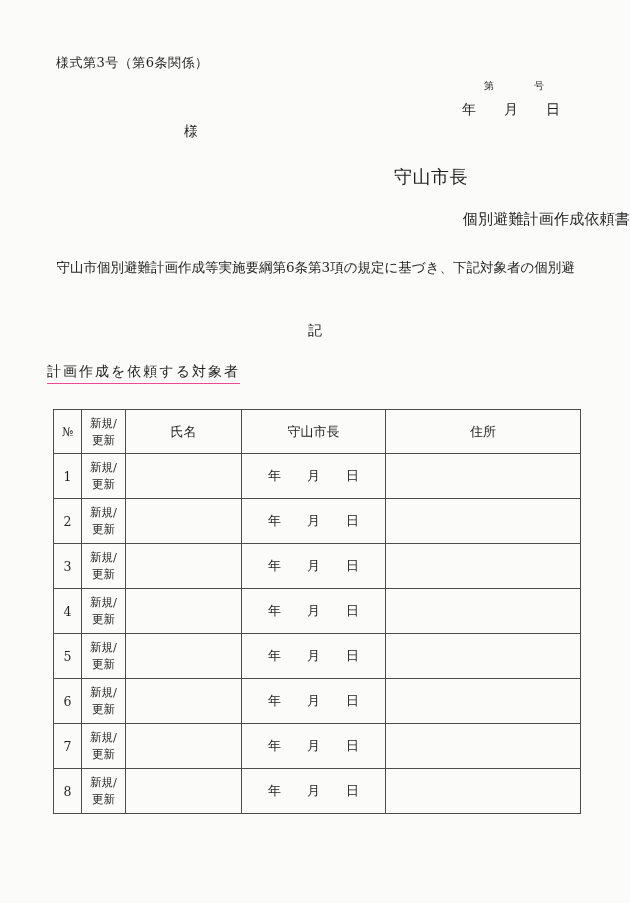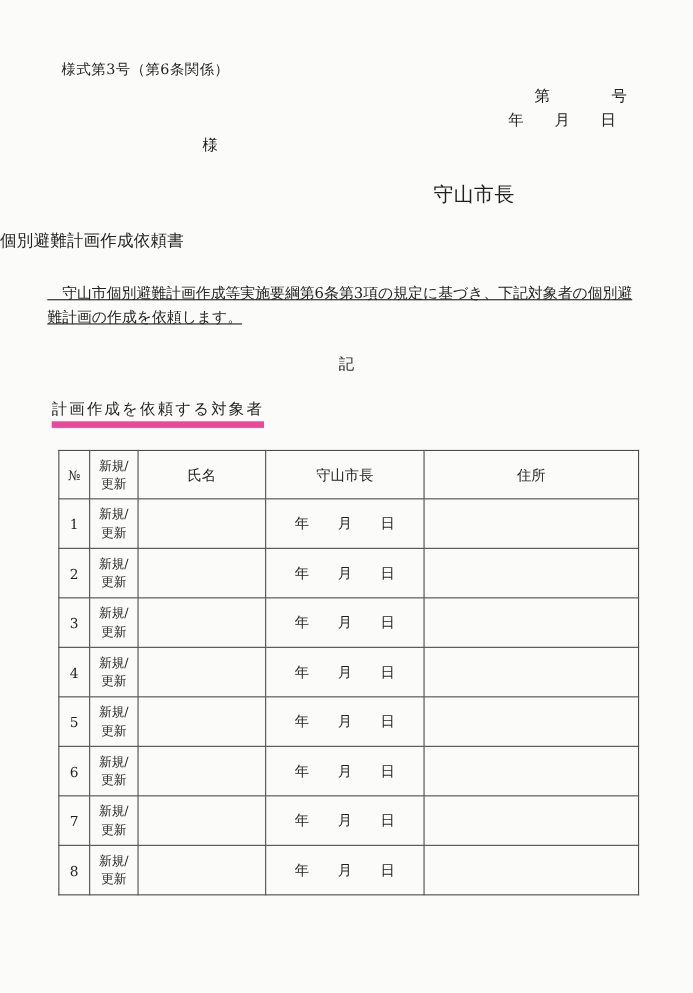--- a/index.html
+++ b/index.html
@@ -5,32 +5,32 @@
   html,body{margin:0;padding:0;background:#fbfbfa;}
   .page{
     position:relative;
     width:630px;height:903px;
     background:#fbfbfa;
     font-family:"DejaVu Serif","Liberation Serif",serif;
     color:#1f1f1f;
     overflow:hidden;
   }
   .form-number{position:absolute;left:56px;top:54px;font-size:13px;letter-spacing:.5px;}
-  .doc-number{position:absolute;right:60px;top:79px;font-size:14px;}
+  .doc-number{position:absolute;right:86px;top:79px;font-size:10px;}
   .date-line{position:absolute;right:70px;top:101px;font-size:14px;}
   .addressee{position:absolute;left:184px;top:123px;font-size:14px;}
   .sender{position:absolute;left:394px;top:165px;font-size:18px;letter-spacing:.5px;}
-  .doc-title{position:absolute;left:0;top:210px;width:630px;text-align:left;font-size:15px;letter-spacing:.2px;}
-  .body-par{position:absolute;left:43px;top:256px;font-size:13.5px;line-height:22px;text-decoration:underline;}
+  .doc-title{position:absolute;left:0;top:210px;width:630px;text-align:right;font-size:15px;letter-spacing:.2px;}
+  .body-par{position:absolute;left:43px;top:256px;font-size:13.5px;line-height:22px;}
   .body-par div{white-space:nowrap;}
   .ki{position:absolute;left:0;top:322px;width:630px;text-align:center;font-size:14px;}
   .section-heading{
     position:absolute;left:47px;top:363px;
     font-size:14px;letter-spacing:2px;
-    border-bottom:6px solid #ec4899;padding-bottom:2px;
+    border-bottom:1px solid #ec4899;padding-bottom:2px;
   }
   table.req-table{
     position:absolute;left:53px;top:409px;
     width:527px;border-collapse:collapse;table-layout:fixed;
     font-size:13px;
   }
   .req-table th,.req-table td{
     border:1px solid #4d4d4d;
     font-weight:normal;
     text-align:center;vertical-align:middle;
@@ -53,21 +53,20 @@
   <div class="doc-number">第　　　　号</div>
   <div class="date-line">年　　月　　日</div>
 
   <div class="addressee">様</div>
   <div class="sender">守山市長</div>
 
   <div class="doc-title">個別避難計画作成依頼書</div>
 
   <div class="body-par">
     <div>　守山市個別避難計画作成等実施要綱第6条第3項の規定に基づき、下記対象者の個別避</div>
-    <div>難計画の作成を依頼します。</div>
   </div>
 
   <div class="ki">記</div>
 
   <div class="section-heading">計画作成を依頼する対象者</div>
 
   <table class="req-table">
     <colgroup>
       <col style="width:28px">
         <col style="width:44px">

